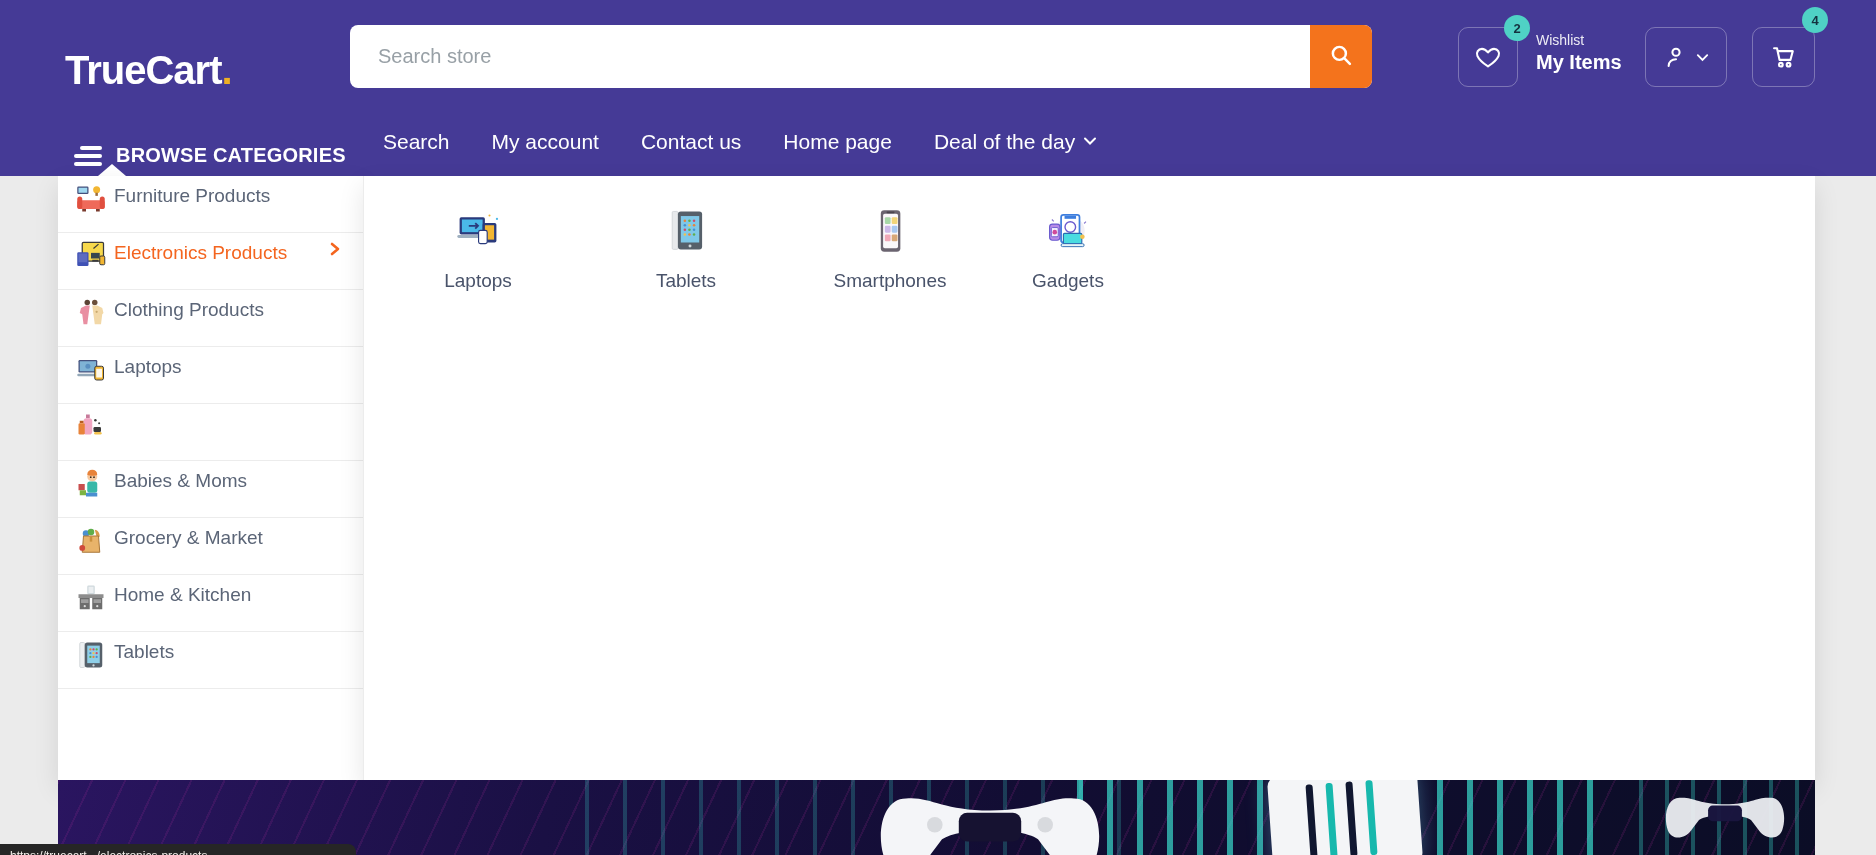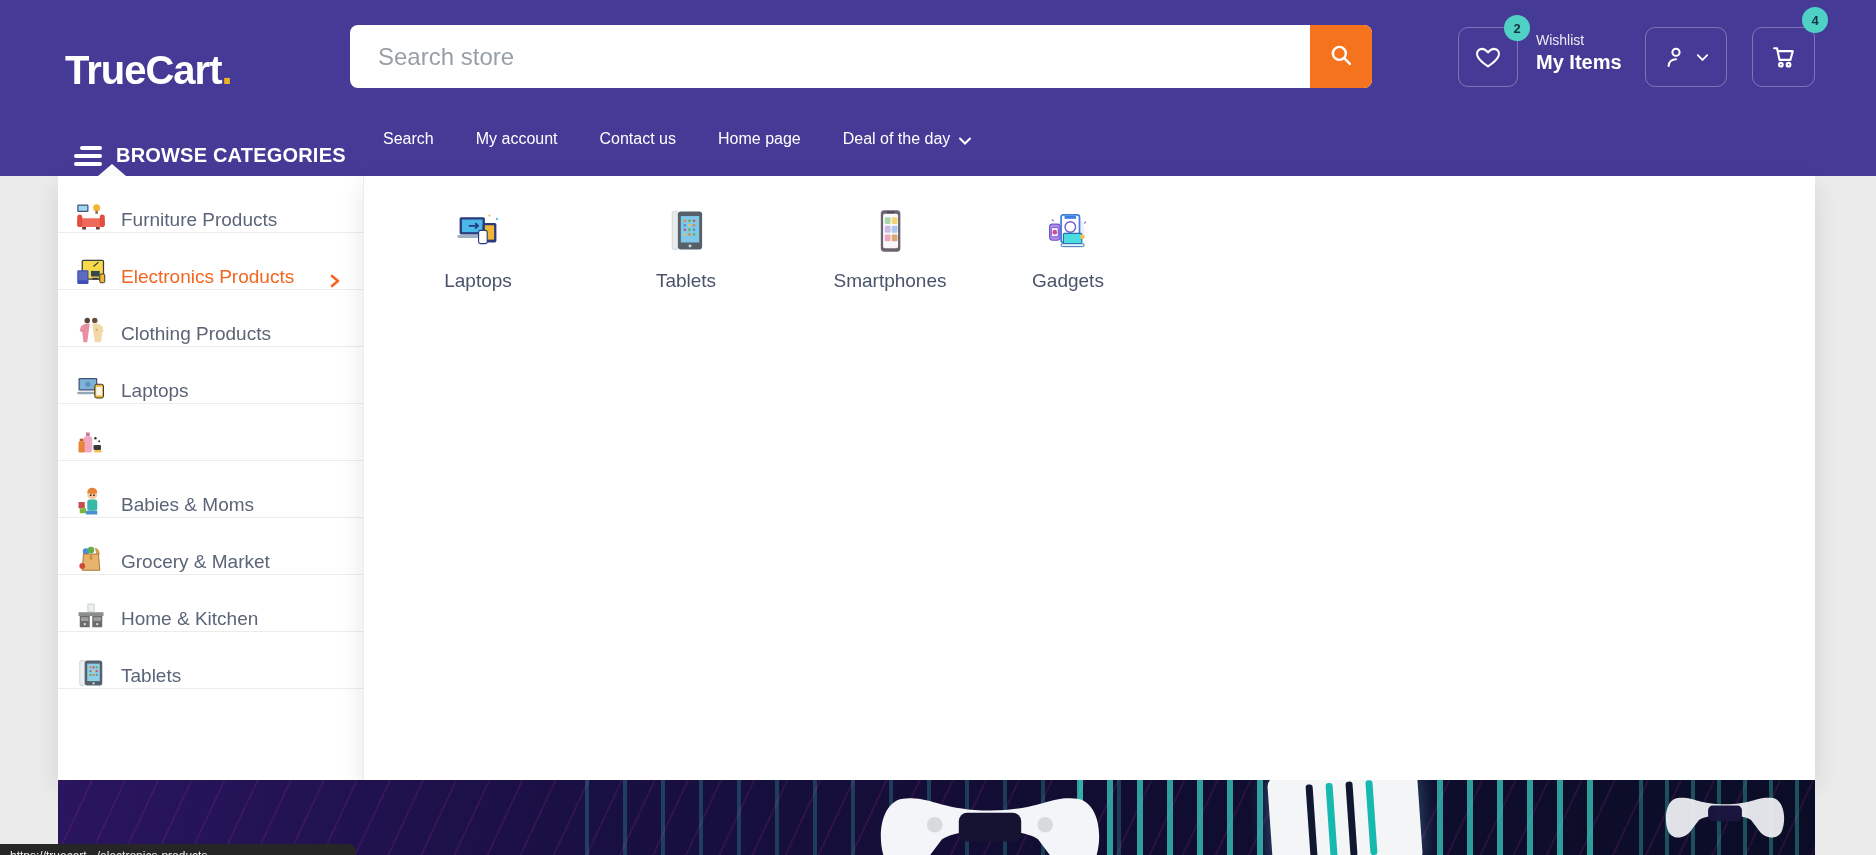--- a/index.html
+++ b/index.html
@@ -9,21 +9,21 @@
 
   
   .topband { position:absolute; left:0; top:0; width:1876px; height:176px; background:#453a96; }
 
   .logo { position:absolute; left:65px; top:32px; font-size:40px; font-weight:800;
           color:#ffffff; letter-spacing:-1px; cursor:pointer;margin-top:16px; }
   .logo .dot { color:#eeb024; }
 
   .searchbar { position:absolute; left:350px; top:25px; width:1022px; height:63px; }
   .searchbar input { width:100%; height:100%; border:none; border-radius:8px;
-          padding:0 80px 0 28px; font-size:24px; color:#be185d; outline:none;
+          padding:0 80px 0 28px; font-size:20px; color:#be185d; outline:none;
           font-family:inherit; background:#ffffff; }
   .searchbar input::placeholder { color:#98a0a6; }
   .search-btn { position:absolute; right:0; top:0; width:62px; height:63px;
           background:#f4731c; border:none; border-radius:0 8px 8px 0; cursor:pointer;
           display:flex; align-items:center; justify-content:center; }
   .search-btn svg { width:26px; height:26px; }
 
   .icon-btn { position:absolute; top:27px; height:60px; background:transparent;
           border:1px solid rgba(255,255,255,.30); border-radius:10px; cursor:pointer;
           display:flex; align-items:center; justify-content:center; gap:6px; color:#fff; }
@@ -46,32 +46,32 @@
   .browse { position:absolute; left:74px; top:144px; display:flex; align-items:center;
           gap:14px; color:#fff; cursor:pointer; }
   .burger { width:28px; height:20px; position:relative; }
   .burger i { position:absolute; height:4px; background:#fff; border-radius:2px; }
   .burger i:nth-child(1){ top:0; left:6px; right:0; }
   .burger i:nth-child(2){ top:8px; left:0; right:0; }
   .burger i:nth-child(3){ top:16px; left:0; right:0; }
   .browse .lbl { font-size:20px; font-weight:bold; letter-spacing:.2px; }
 
   .nav-links { position:absolute; left:383px; top:130px; display:flex; gap:42px; }
-  .nav-link { color:#fff; font-size:16px; cursor:pointer; display:flex;
-          gap:7px; white-space:nowrap; }
+  .nav-link { color:#fff; font-size:21px; cursor:pointer; display:flex;
+          align-items:center; gap:7px; white-space:nowrap; }
   .nav-link svg { margin-top:3px; }
 
   .caret { position:absolute; left:98px; top:164px; width:0; height:0;
           border-left:14px solid transparent; border-right:14px solid transparent;
           border-bottom:12px solid #ffffff; }
 
   
   .sidebar { position:absolute; left:58px; top:176px; width:305px; height:604px;
           background:#ffffff; box-shadow:0 10px 24px rgba(0,0,0,.10); }
-  .side-item { display:flex; align-items:flex-end; gap:15px; padding:8px 20px 0 18px;
+  .side-item { display:flex; align-items:flex-start; gap:8px; padding:8px 20px 0 18px;
           min-height:57px; border-bottom:1px solid #ececec; cursor:pointer; }
   .side-item .cicon { width:30px; height:30px; flex:0 0 30px; }
   .side-item .cicon svg { width:30px; height:30px; }
   .side-item .txt { font-size:19px; color:#5b6577; line-height:1.25; }
   .side-item.active .txt { color:#f4651f; }
   .side-item .sub { margin-left:auto; display:flex; }
 
   
   .megamenu { position:absolute; left:363px; top:176px; width:1452px; height:604px;
           background:#ffffff; border-left:1px solid #ececec;

